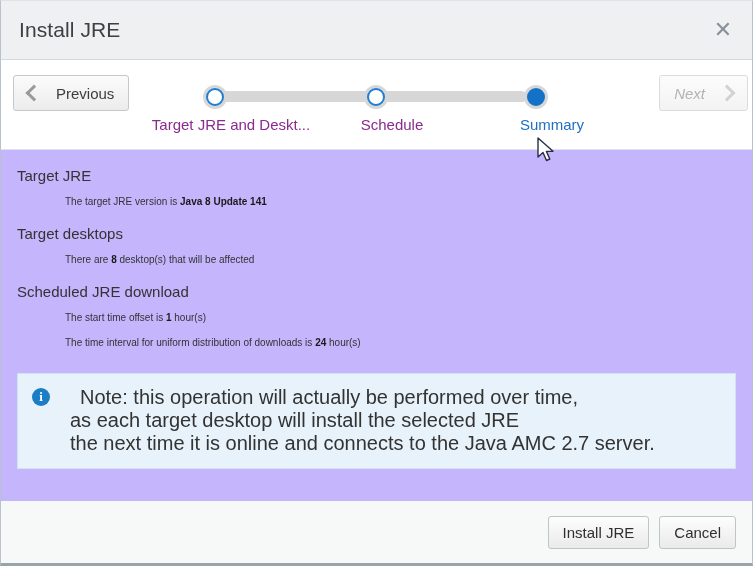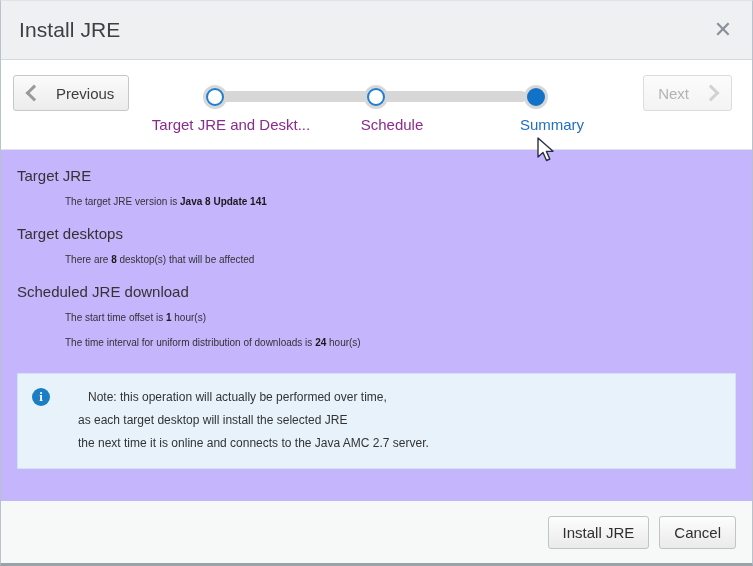--- a/index.html
+++ b/index.html
@@ -84,25 +84,26 @@
     justify-content: center;
     gap: 16px;
     font-size: 15px;
     color: #3d3d3d;
     padding: 0 14px;
     cursor: pointer;
     user-select: none;
   }
   .nav-btn.prev { left: 12px; }
   .nav-btn.next {
-    right: 20px;
+    right: 4px;
     color: #b3b3b3;
     background: linear-gradient(#fcfcfc, #f3f3f3);
     border-color: #dcdcdc;
     cursor: default;
+    font-style: italic;
   }
   .chev {
     display: inline-block;
     width: 9px;
     height: 9px;
     border-top: 3px solid #9a9a9a;
     border-left: 3px solid #9a9a9a;
   }
   .chev.left  { transform: rotate(-45deg); }
   .chev.right { transform: rotate(135deg); border-top-color:#d2d2d2; border-left-color:#d2d2d2; }
@@ -217,22 +218,22 @@
     color: #ffffff;
     font-size: 13px;
     font-weight: bold;
     font-family: "Liberation Serif", serif;
     display: flex;
     align-items: center;
     justify-content: center;
     margin-top: 2px;
   }
   .note-lines {
-    margin-left: 28px;
-    font-size: 12px;
+    margin-left: 20px;
+    font-size: 20px;
     color: #333333;
     line-height: 23px;
   }
   .note-lines .first { margin-left: 10px; }
 
   
   .footer {
     height: 62px;
     min-height: 62px;
     background: #f7f8f8;

